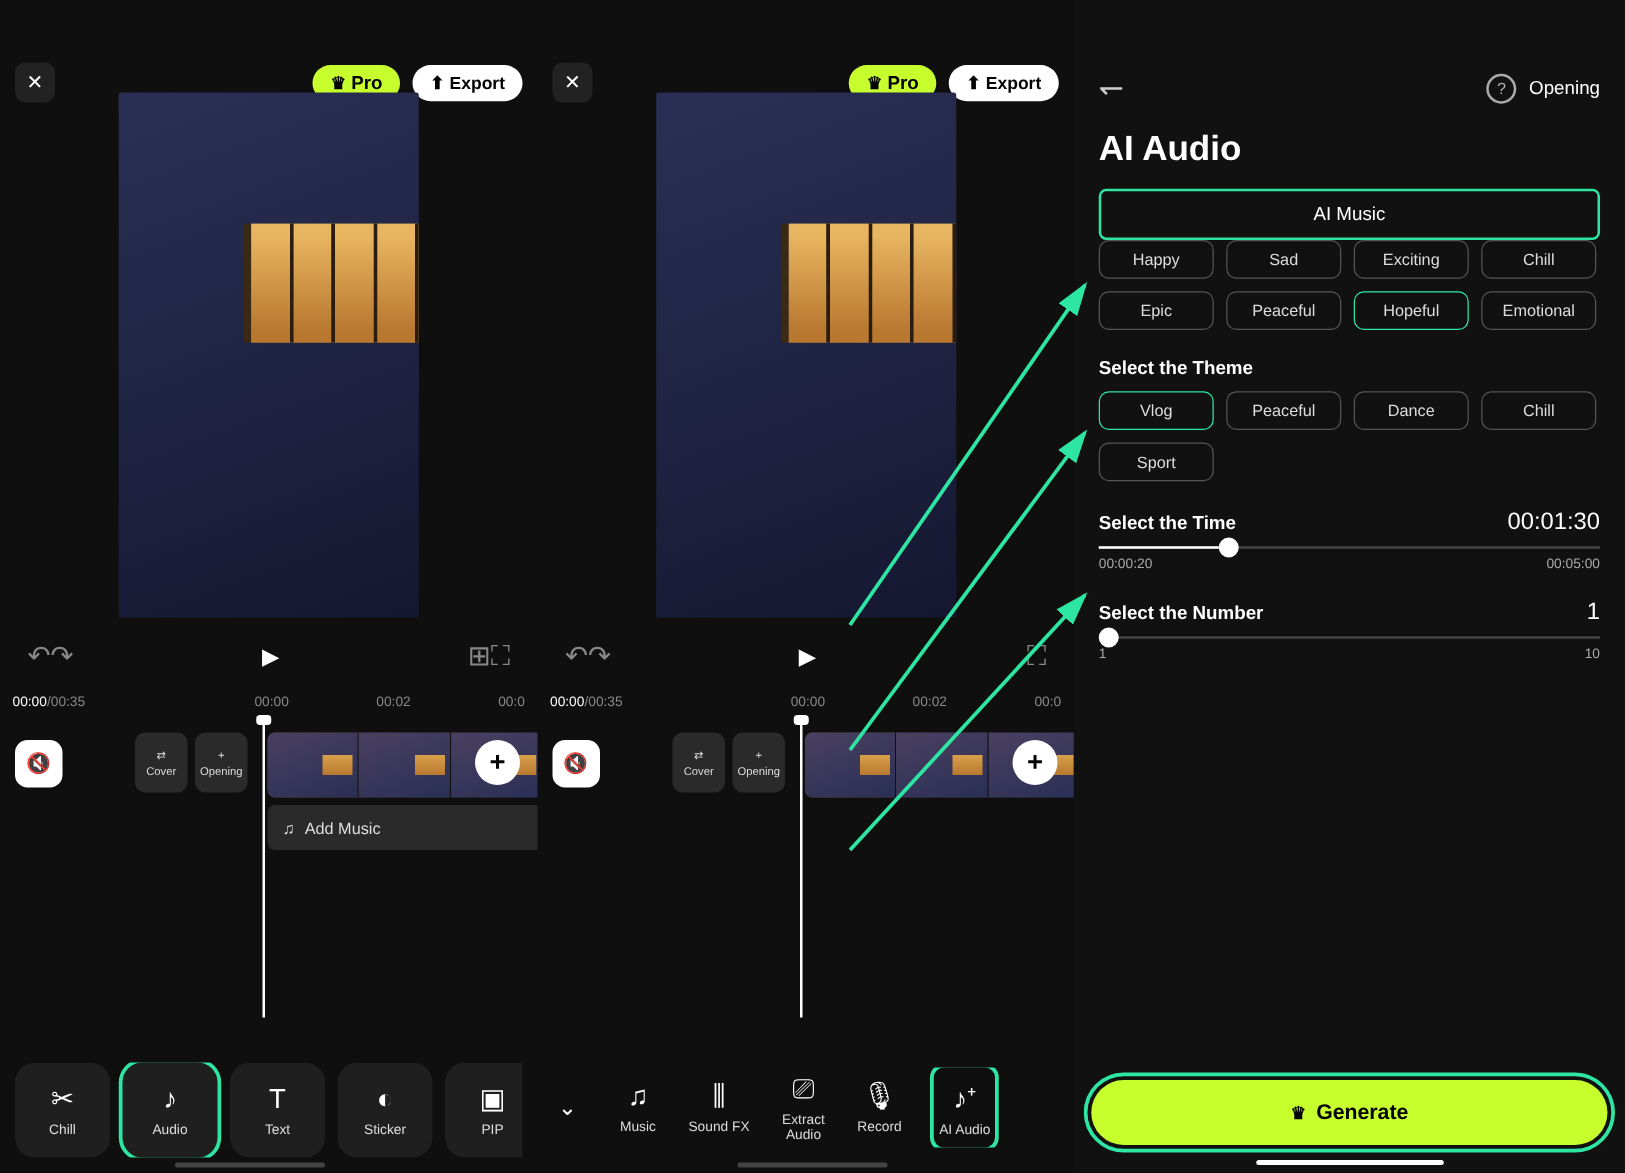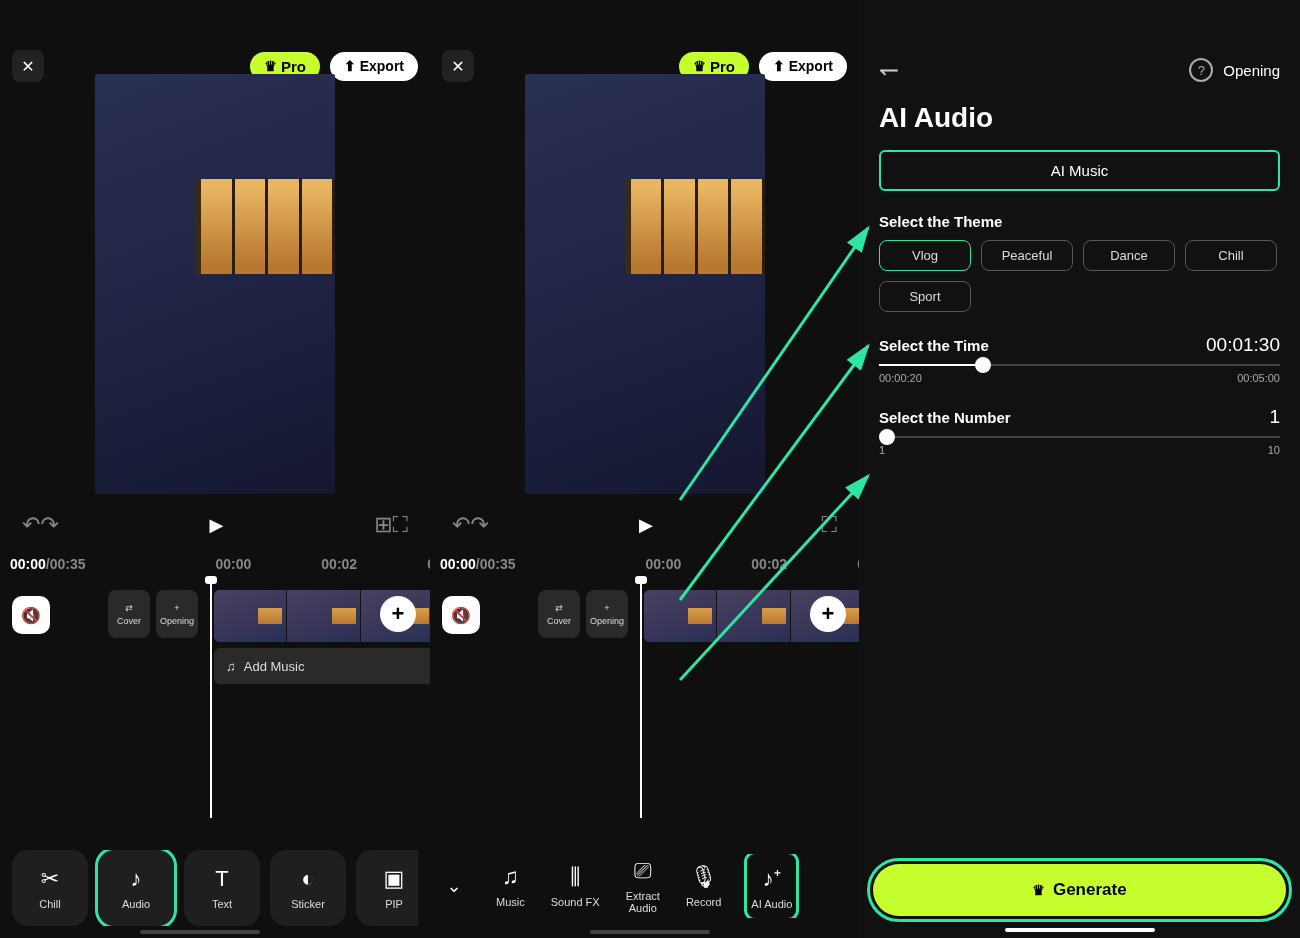--- a/index.html
+++ b/index.html
@@ -16,21 +16,21 @@
 .export-pill { background:#fff; color:#000; font-weight:600; padding:6px 14px; border-radius:18px; display:flex; align-items:center; gap:4px; font-size:14px; }
 
 .preview { margin:0 auto; width:240px; height:420px; background:linear-gradient(160deg,#2a2f55 0%,#1e2240 60%,#151730 100%); border-radius:2px; position:relative; overflow:hidden; margin-top:-8px; }
 .window-shape { position:absolute; top:105px; right:0; width:140px; height:95px; background:linear-gradient(#d8a04a,#c78530); border-left:6px solid #3a2a15; display:flex; }
 .window-shape div { flex:1; border-right:3px solid #2a1d0f; background:linear-gradient(#e8b560 10%,#b87830 90%); }
 
 .controls { display:flex; align-items:center; justify-content:space-between; padding:18px 22px; }
 .ctrl-icon { color:#888; font-size:22px; cursor:pointer; }
 .play-icon { color:#fff; font-size:18px; }
 
-.timecode { padding:0 10px 6px 10px; font-size:14px; color:#888; display:flex; justify-content:space-between;font-weight:bold; }
+.timecode { padding:0 10px 6px 10px; font-size:11px; color:#888; display:flex; justify-content:space-between; }
 .timecode .cur { color:#fff; }
 .ticks { display:flex; gap:70px; padding-left:130px; }
 
 .timeline { position:relative; height:240px; }
 .mute-btn { position:absolute; left:12px; top:18px; width:38px; height:38px; background:#fff; border-radius:10px; display:flex; align-items:center; justify-content:center; color:#000; font-size:16px; }
 .cover-btn,.opening-btn { position:absolute; top:12px; width:42px; height:48px; background:#2a2a2a; border-radius:8px; color:#ddd; font-size:9px; display:flex; flex-direction:column; align-items:center; justify-content:center; gap:3px; }
 .cover-btn { left:108px; }
 .opening-btn { left:156px; }
 .clip-strip { position:absolute; left:214px; top:12px; height:52px; width:220px; background:linear-gradient(90deg,#5a4a2a,#3a3550,#2a2f55); border-radius:6px; display:flex; overflow:hidden; }
 .clip-strip .thumb { flex:1; background:linear-gradient(160deg,#4a4060,#2a2f55); border-right:1px solid #111; position:relative; }
@@ -254,20 +254,30 @@
     <div class="history">
       <span class="help-icon">?</span>
       <span>Opening</span>
     </div>
   </div>
   <div class="right-title">AI Audio</div>
   <div class="tabs">
     <div class="tab active">AI Music</div>
   </div>
 
+  <div class="pill-row" id="mood-row">
+      <div class="pill">Happy</div>
+      <div class="pill">Sad</div>
+      <div class="pill">Exciting</div>
+      <div class="pill">Chill</div>
+      <div class="pill">Epic</div>
+      <div class="pill">Peaceful</div>
+      <div class="pill sel">Hopeful</div>
+      <div class="pill">Emotional</div>
+    </div>
 
   <div class="section-label">Select the Theme</div>
   <div class="pill-row" id="theme-row">
       <div class="pill sel">Vlog</div>
       <div class="pill">Peaceful</div>
       <div class="pill">Dance</div>
       <div class="pill">Chill</div>
       <div class="pill">Sport</div>
     </div>
 

